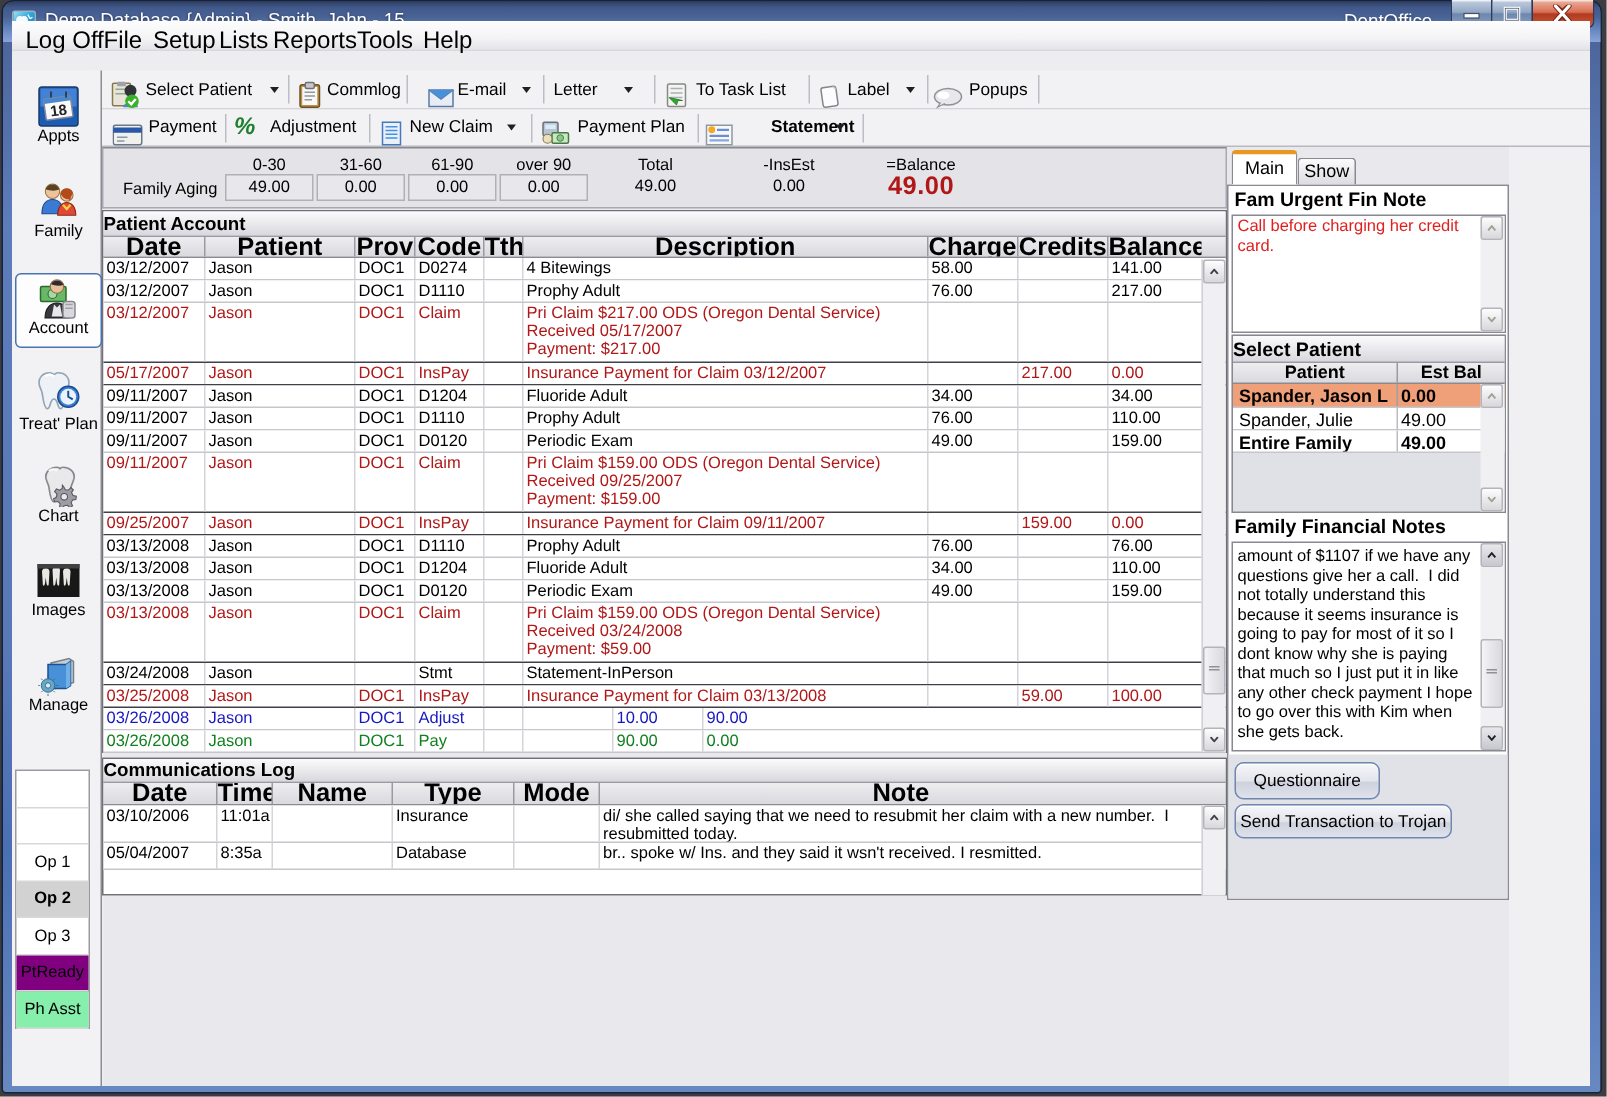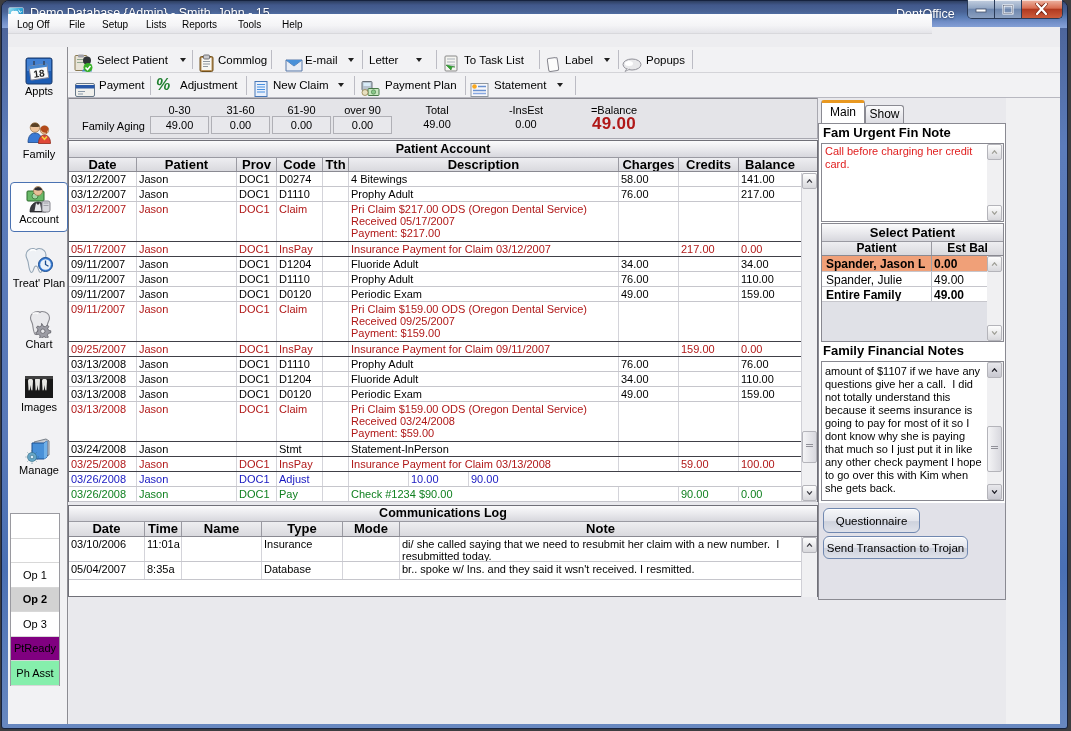--- a/index.html
+++ b/index.html
@@ -19,23 +19,23 @@
   background:linear-gradient(135deg,#9be0f0 0%,#30a8d8 45%,#1878b8 100%); border:1px solid #9ab0c8;}
 #titletext { left:30px; top:6px; color:#fff; font-size:12.5px; text-shadow:0 1px 2px rgba(0,0,20,0.6); }
 #dentoffice { left:896px; top:7px; color:#fff; font-size:12.5px; text-shadow:0 1px 2px rgba(0,0,20,0.5);}
 #winbtns { left:967px; top:0px; width:96px; height:19px; background:rgba(170,190,220,0.35);
   border:1px solid #2a3b58; border-top:none; border-radius:0 0 5px 5px; display:flex; overflow:hidden;}
 .wbtn { flex:1; display:flex; align-items:center; justify-content:center; color:#fff; font-weight:bold; font-size:10px;
   border-right:1px solid #2a3b58; background:linear-gradient(180deg,#c3cfe0 0%,#93a7c4 45%,#6e87ae 52%,#8ba0c0 100%); box-shadow:inset 0 1px 0 rgba(255,255,255,0.7);}
 .wbtn:last-child { border-right:none; flex:1.55;
   background:linear-gradient(180deg,#edb4a3 0%,#d96e52 45%,#b13a20 52%,#cc5c3c 100%); box-shadow:inset 0 1px 0 rgba(255,255,255,0.6);}
 
-#menubar { left:8px; top:14px; width:924px; height:20px;
+#menubar { left:8px; top:14px; width:1052px; height:20px;
   background:linear-gradient(180deg,#fdfdfe 0%,#f4f4f6 60%,#e4e4e9 100%);
-  border-bottom:1px solid #d8d8dc; display:flex; align-items:center; font-size:10px; color:#000;}
+  border-bottom:1px solid #d8d8dc; display:flex; align-items:center; font-size:16px; color:#000;}
 #menubar span { position:absolute; top:5px; }
 
 .toolbar { background:#f2f2f4; display:flex; align-items:center; }
 #tb1 { left:60px; top:47px; width:1000px; height:26px; border-bottom:1px solid #d4d4d8;}
 #tb2 { left:60px; top:73px; width:1000px; height:25px; border-bottom:1px solid #b8b8c0;}
 .titem { position:absolute; top:0; height:100%; display:flex; align-items:center; font-size:11.5px; color:#000; }
 .tsep { position:absolute; top:3px; width:1px; height:19px; background:#bcbcc4; }
 .tarrow { position:absolute; top:11px; width:0; height:0; border-left:3.5px solid transparent; border-right:3.5px solid transparent; border-top:4.5px solid #202020; }
 .tarrow2 { position:absolute; top:10px; width:0; height:0; border-left:3.5px solid transparent; border-right:3.5px solid transparent; border-top:4.5px solid #202020; }
 
@@ -50,22 +50,22 @@
 #mainbg { left:69px; top:98px; width:937px; height:626px; background:#e9e9ed; }
 #rightbg { left:1006px; top:98px; width:54px; height:626px; background:#f0f0f2; }
 
 #aging { left:68px; top:98px; width:750px; height:41px; background:#e4e4e8; border:1px solid #a8a8b0; border-top-color:#88888f;}
 .aglabel { position:absolute; top:104px; font-size:11px; color:#000; text-align:center; }
 .agbox { position:absolute; top:116px; width:59px; height:18px; background:#e8e8ec; border:1px solid #b0b0b6; font-size:11px; display:flex; align-items:center; justify-content:center;}
 .agval { position:absolute; top:118px; font-size:11px; text-align:center; }
 
 .grid { position:absolute; background:#fff; border:1px solid #707078; }
 .gtitle { height:17px; background:linear-gradient(180deg,#fbfbfc 0%,#e8e8ec 55%,#d7d7dd 100%); border-bottom:1px solid #9a9aa2;
-  text-align:center; font-weight:bold; font-size:12.5px; color:#000; line-height:16px;}
-.ghdr { display:flex; background:linear-gradient(180deg,#eeeef1 0%,#d9d9de 100%); border-bottom:1px solid #8a8a92; font-weight:bold; font-size:13px; }
+  text-align:left; font-weight:bold; font-size:12.5px; color:#000; line-height:16px;}
+.ghdr { display:flex; background:linear-gradient(180deg,#eeeef1 0%,#d9d9de 100%); border-bottom:1px solid #8a8a92; font-weight:bold; font-size:17px; }
 .ghdr > div { border-right:1px solid #9a9aa2; text-align:center; overflow:hidden; }
 .ghdr > div:last-child { border-right:none; }
 .grow { display:flex; border-bottom:1px solid #c6c6cc; font-size:11px; background:#fff; }
 .grow > div { border-right:1px solid #d4d4da; padding:1px 2px 0 2px; overflow:hidden; white-space:nowrap;}
 .grow > div:last-child { border-right:none; }
 .num { text-align:left; padding-right:3px !important; }
 .red { color:#b01818; }
 .blue { color:#1818c0; }
 .green { color:#108020; }
 .dkline { border-bottom:1px solid #404048 !important; }
@@ -222,21 +222,21 @@
     </svg>
 <span class="titem" style="left:325px;">Payment Plan</span>
 <div class="tsep" style="left:405px;"></div>
 <svg class="titem" style="left:410px; top:5px;" width="19" height="15" viewBox="0 0 19 15">
       <rect x="1" y="1" width="17" height="13" fill="#f8f8fa" stroke="#9098a0"></rect>
       <circle cx="4.5" cy="4" r="2.3" fill="#f8a820"></circle>
       <line x1="8" y1="4" x2="16" y2="4" stroke="#6890d0" stroke-width="1.5"></line>
       <line x1="3" y1="8" x2="16" y2="8" stroke="#6890d0" stroke-width="1.5"></line>
       <line x1="3" y1="11" x2="16" y2="11" stroke="#88a8e0" stroke-width="1.5"></line>
     </svg>
-<span class="titem" style="left:434px;">Statement</span>
+<span class="titem" style="left:454px;font-weight:bold;">Statement</span>
 <div class="tarrow2" style="left:497px;"></div>
 <div class="tsep" style="left:515px;"></div>
 </div>
 
 <div id="sidebar" class="abs"></div>
 <div class="mod" style="top:55px;">
     <svg width="28" height="28" viewBox="0 0 28 28">
       <rect x="1" y="1" width="26" height="26" rx="2" fill="#1c5cb4" stroke="#1a3a6a"></rect>
       <rect x="2" y="2" width="24" height="12" fill="#5292e0" opacity="0.7"></rect>
       <g transform="rotate(-8 14 16)">
@@ -537,21 +537,20 @@
       <div style="width:60px;" class="num"></div>
       <div style="width:60px;" class="num">10.00</div>
       <div style="width:62px;" class="num">90.00</div>
     </div>
 <div class="grow green" style="height:15px;">
       <div style="width:68px;">03/26/2008</div>
       <div style="width:100px;">Jason</div>
       <div style="width:40px;">DOC1</div>
       <div style="width:46px;">Pay</div>
       <div style="width:26px;"></div>
-      <div style="width:270px;">Check #1234 $90.00</div>
       <div style="width:60px;" class="num"></div>
       <div style="width:60px;" class="num">90.00</div>
       <div style="width:62px;" class="num">0.00</div>
     </div>
 <div class="sb" style="right:0px; top:32px; height:328px;">
 <div class="sbtn" style="top:0px;">
         <svg class="chev" viewBox="0 0 8 5">
           <path d="M1 4.5 L4 1 L7 4.5" fill="none" stroke="#404048" stroke-width="1.6"></path>
         </svg>
       </div>

